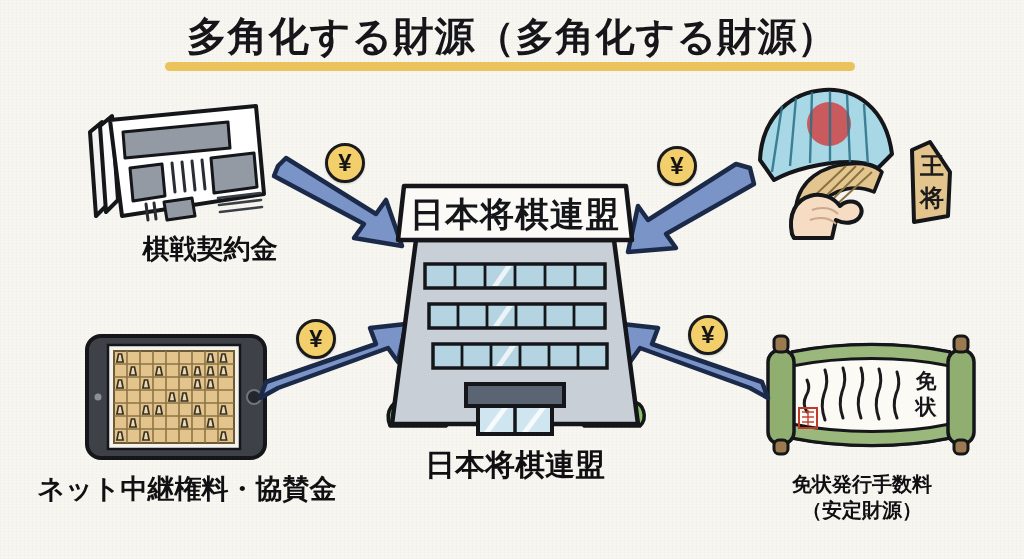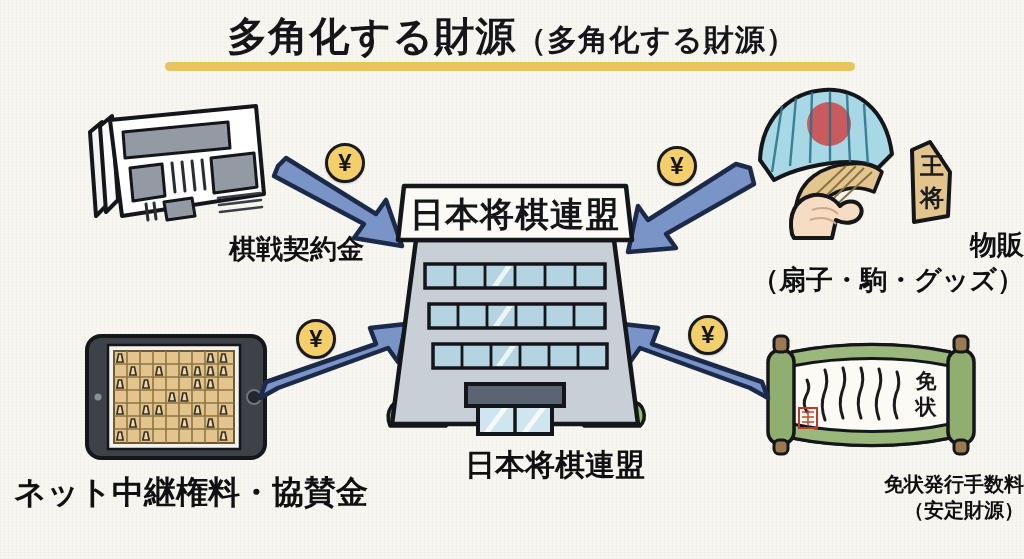--- a/index.html
+++ b/index.html
@@ -36,38 +36,38 @@
   .title-main {
     display: inline-block;
     font-size: 40px;
     font-weight: 700;
     color: #16161a;
     letter-spacing: 1px;
     line-height: 1.12;
     white-space: nowrap;
   }
   .title-sub {
-    font-size: 30px;
+    font-size: 39px;
     font-weight: 700;
     margin-top: 44px;
   }
   .title-underline {
     position: absolute;
     left: 165px;
     top: 62px;
     width: 690px;
     height: 9px;
     background: #ebc35c;
     border-radius: 5px;
   }
 
   
   .label {
     position: absolute;
-    text-align: right;
+    text-align: center;
     color: #101013;
     font-weight: 700;
     line-height: 1.28;
     white-space: nowrap;
   }
   .label .l1 { display: block; }
   .label .l2 { display: block; }
 
   
   .building { position: absolute; left: 380px; top: 178px; width: 270px; height: 255px; }
@@ -197,21 +197,21 @@
         <path d="M47.5 86 l3 0 l1.6 8 l-6.2 0 Z"></path>
         <path d="M99 86 l3 0 l1.6 8 l-6.2 0 Z"></path>
         <path d="M125 86 l3 0 l1.6 8 l-6.2 0 Z"></path>
         <path d="M34.5 99 l3 0 l1.6 8 l-6.2 0 Z"></path>
         <path d="M60.5 99 l3 0 l1.6 8 l-6.2 0 Z"></path>
         <path d="M138 99 l3 0 l1.6 8 l-6.2 0 Z"></path>
       </g>
     </svg>
   </div>
 
-  <div class="label" style="left:6px; top:472px; width:362px; font-size:32px;">
+  <div class="label" style="left:6px; top:472px; width:362px; font-size:27px;">
     <span class="l1">ネット中継権料・協賛金</span>
   </div>
 
   <div class="fan-group">
     <svg width="205" height="150" viewBox="0 0 205 150">
 
       <path d="M8 72 C10 26 42 4 72 2 C104 0 134 20 140 66 L126 80 C118 76 108 74 98 74 C70 74 40 82 22 92 Z" fill="#a8d8e6" stroke="#15161a" stroke-width="4" stroke-linejoin="round"></path>
       <circle cx="77" cy="36" r="22" fill="#cf4444" opacity="0.85"></circle>
       <g stroke="#2a6f86" stroke-width="2.4" opacity="0.85">
         <line x1="20" y1="84" x2="30" y2="18"></line>
@@ -235,24 +235,20 @@
         <path d="M60 122 C70 118 80 120 86 126"></path>
         <path d="M58 132 C68 128 78 130 84 136"></path>
       </g>
 
       <path d="M160 62 L178 54 L198 84 L196 128 L162 134 Z" fill="#e2c48c" stroke="#15161a" stroke-width="4" stroke-linejoin="round"></path>
       <text x="180" y="86" font-family="'Liberation Serif', 'DejaVu Serif', serif" font-size="24" font-weight="700" fill="#1b1b1d" text-anchor="middle">王</text>
       <text x="180" y="118" font-family="'Liberation Serif', 'DejaVu Serif', serif" font-size="24" font-weight="700" fill="#1b1b1d" text-anchor="middle">将</text>
     </svg>
   </div>
 
-  <div class="label" style="left:740px; top:228px; width:284px; font-size:27px;">
-    <span class="l1">物販</span>
-    <span class="l2">（扇子・駒・グッズ）</span>
-  </div>
 
   <div class="scroll-group">
     <svg width="235" height="125" viewBox="0 0 235 125">
 
       <path d="M40 20 C90 10 150 10 198 20 L198 106 C150 116 90 116 40 106 Z" fill="#fbfaf5" stroke="#15161a" stroke-width="3.5" stroke-linejoin="round"></path>
 
       <path d="M40 20 C90 10 150 10 198 20 L198 34 C150 24 90 24 40 34 Z" fill="#9ab87c" stroke="#15161a" stroke-width="3" stroke-linejoin="round"></path>
       <path d="M40 92 C90 102 150 102 198 92 L198 106 C150 116 90 116 40 106 Z" fill="#9ab87c" stroke="#15161a" stroke-width="3" stroke-linejoin="round"></path>
 
       <g stroke="#1b1b1d" stroke-width="3" fill="none" stroke-linecap="round">

